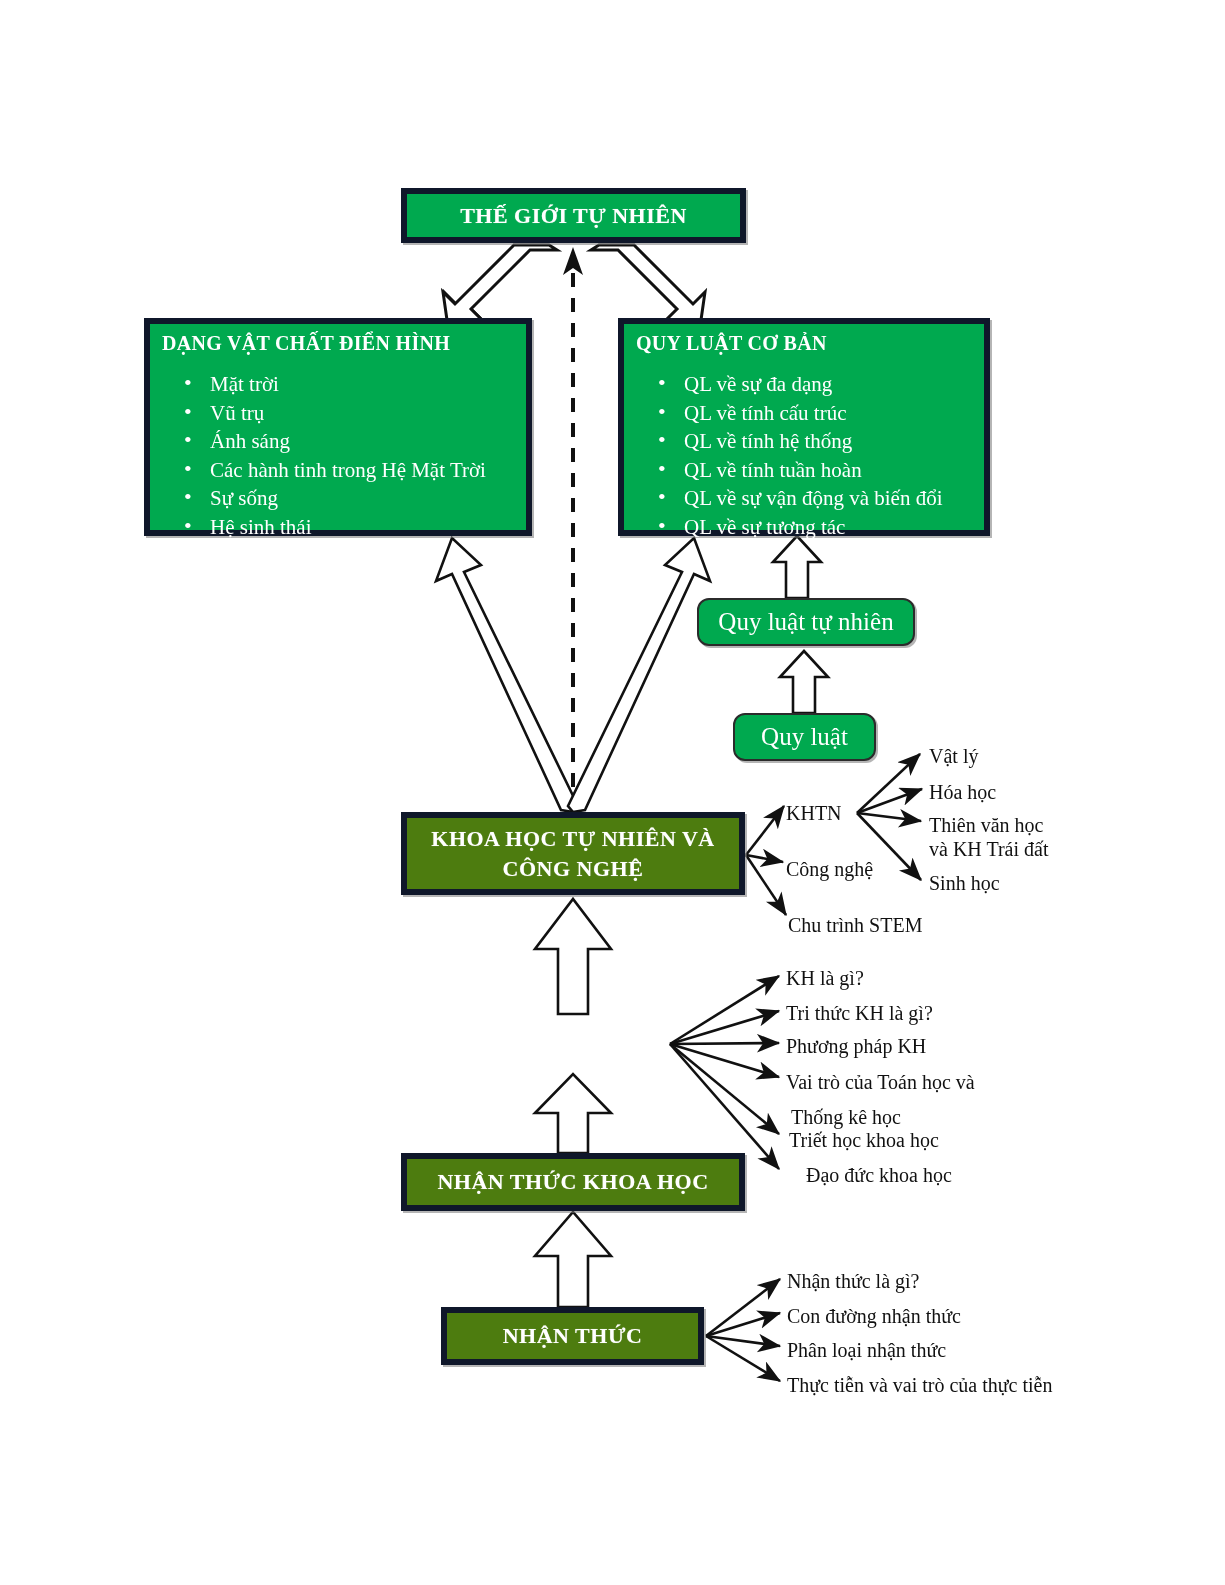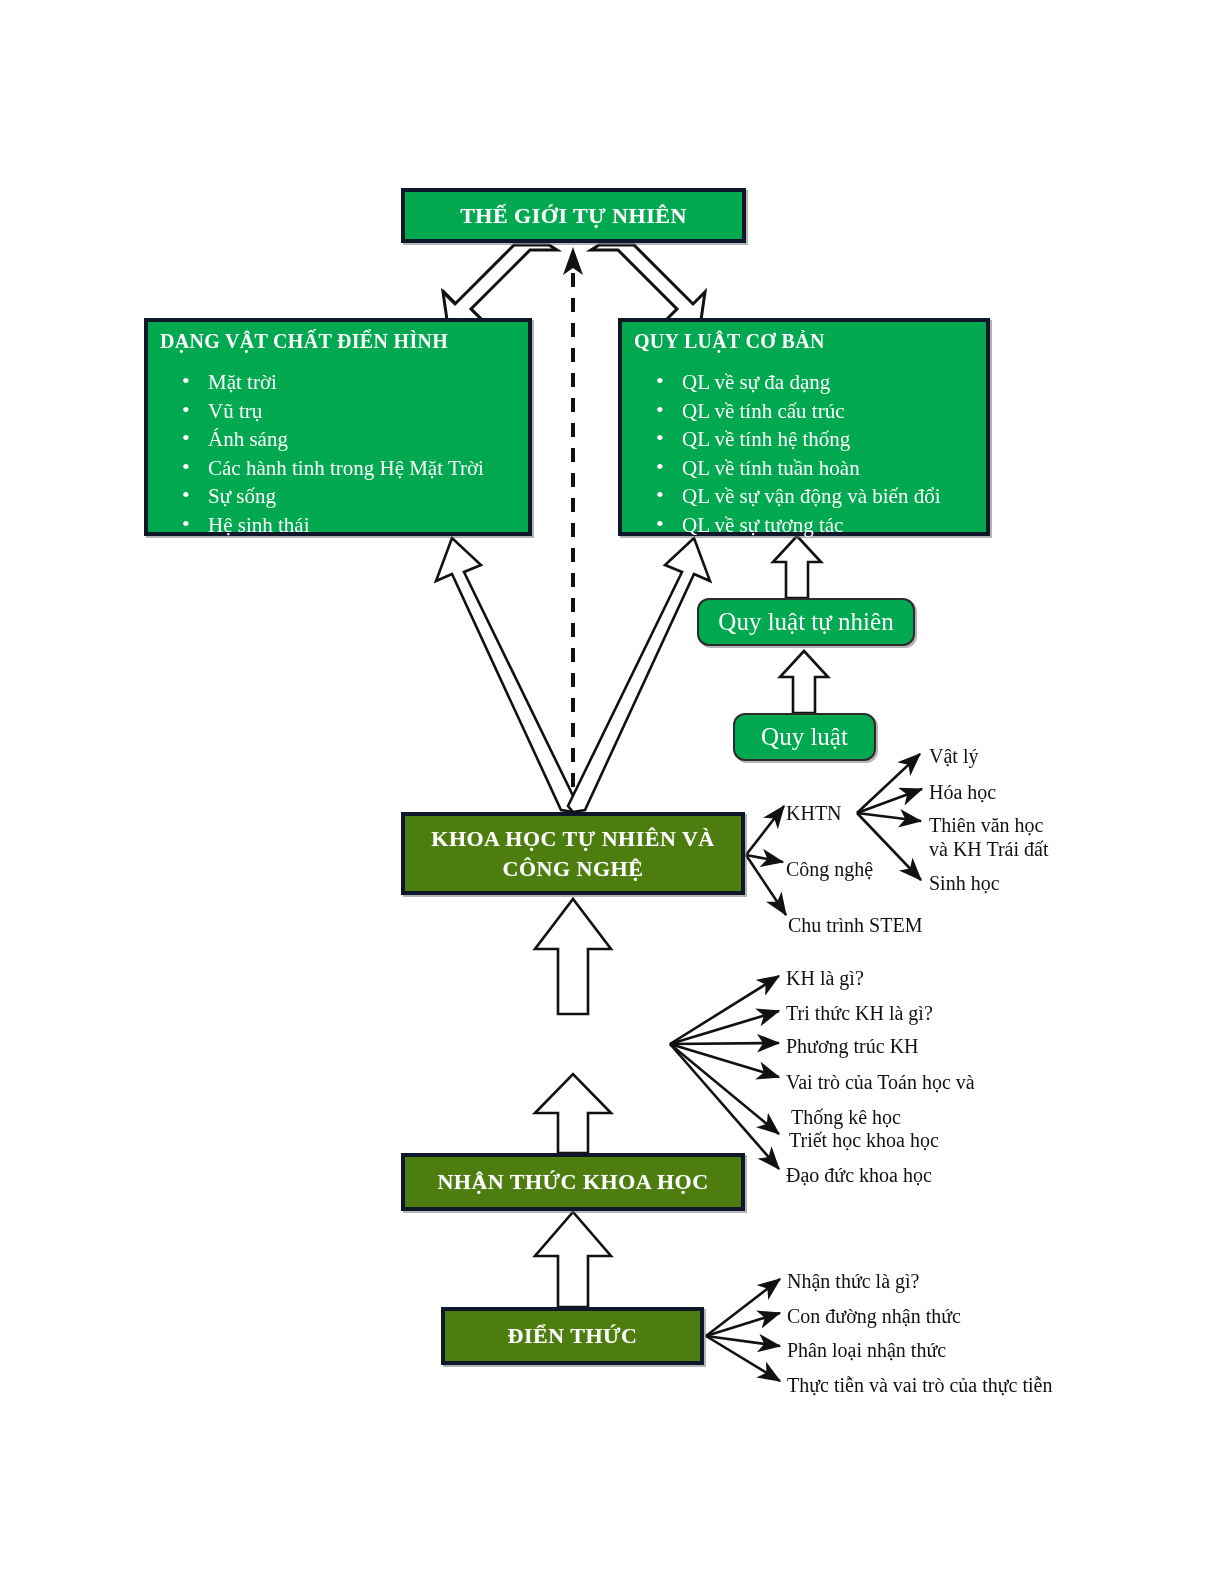--- a/index.html
+++ b/index.html
@@ -25,21 +25,21 @@
   }
   svg.layer {
     position: absolute; left: 0; top: 0;
     width: 1225px; height: 1585px;
     pointer-events: none;
   }
 
   
   .box {
     position: absolute;
-    border: 4px solid #0f172a;
+    border: 6px solid #0f172a;
     color: #ffffff;
     display: flex;
     box-shadow: 2px 2px 0 rgba(120,120,120,0.55);
   }
   .box.dark  { background: #00a94f; }
   .box.light { background: #4d7c0f; }
   .box.center {
     align-items: center; justify-content: center;
     text-align: center;
   }
@@ -228,39 +228,39 @@
       <span>CÔNG NGHỆ</span>
     </span>
   </div>
 
 
   <div class="box light center" id="box-ntkh">
     <span class="cap">NHẬN THỨC KHOA HỌC</span>
   </div>
 
   <div class="box light center" id="box-nhanthuc">
-    <span class="cap">ĐIỂN THỨC</span>
+    <span class="cap">NHẬN THỨC</span>
   </div>
 
   <div class="blabel" style="left:786px; top:801px;">KHTN</div>
   <div class="blabel" style="left:786px; top:857px;">Công nghệ</div>
   <div class="blabel" style="left:788px; top:913px;">Chu trình STEM</div>
 
   <div class="blabel" style="left:929px; top:744px;">Vật lý</div>
   <div class="blabel" style="left:929px; top:780px;">Hóa học</div>
   <div class="blabel" style="left:929px; top:813px;">Thiên văn học</div>
   <div class="blabel" style="left:929px; top:837px;">và KH Trái đất</div>
   <div class="blabel" style="left:929px; top:871px;">Sinh học</div>
 
   <div class="blabel" style="left:786px; top:966px;">KH là gì?</div>
   <div class="blabel" style="left:786px; top:1001px;">Tri thức KH là gì?</div>
-  <div class="blabel" style="left:786px; top:1034px;">Phương trúc KH</div>
+  <div class="blabel" style="left:786px; top:1034px;">Phương pháp KH</div>
   <div class="blabel" style="left:786px; top:1070px;">Vai trò của Toán học và</div>
   <div class="blabel" style="left:791px; top:1105px;">Thống kê học</div>
   <div class="blabel" style="left:789px; top:1128px;">Triết học khoa học</div>
-  <div class="blabel" style="left:786px; top:1163px;">Đạo đức khoa học</div>
+  <div class="blabel" style="left:806px; top:1163px;">Đạo đức khoa học</div>
 
   <div class="blabel" style="left:787px; top:1269px;">Nhận thức là gì?</div>
   <div class="blabel" style="left:787px; top:1304px;">Con đường nhận thức</div>
   <div class="blabel" style="left:787px; top:1338px;">Phân loại nhận thức</div>
   <div class="blabel" style="left:787px; top:1373px;">Thực tiễn và vai trò của thực tiễn</div>
 
 </div>
 
 </body></html>

